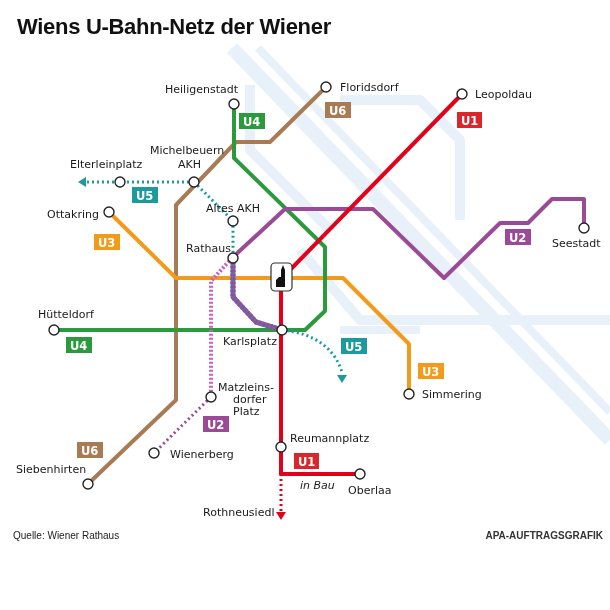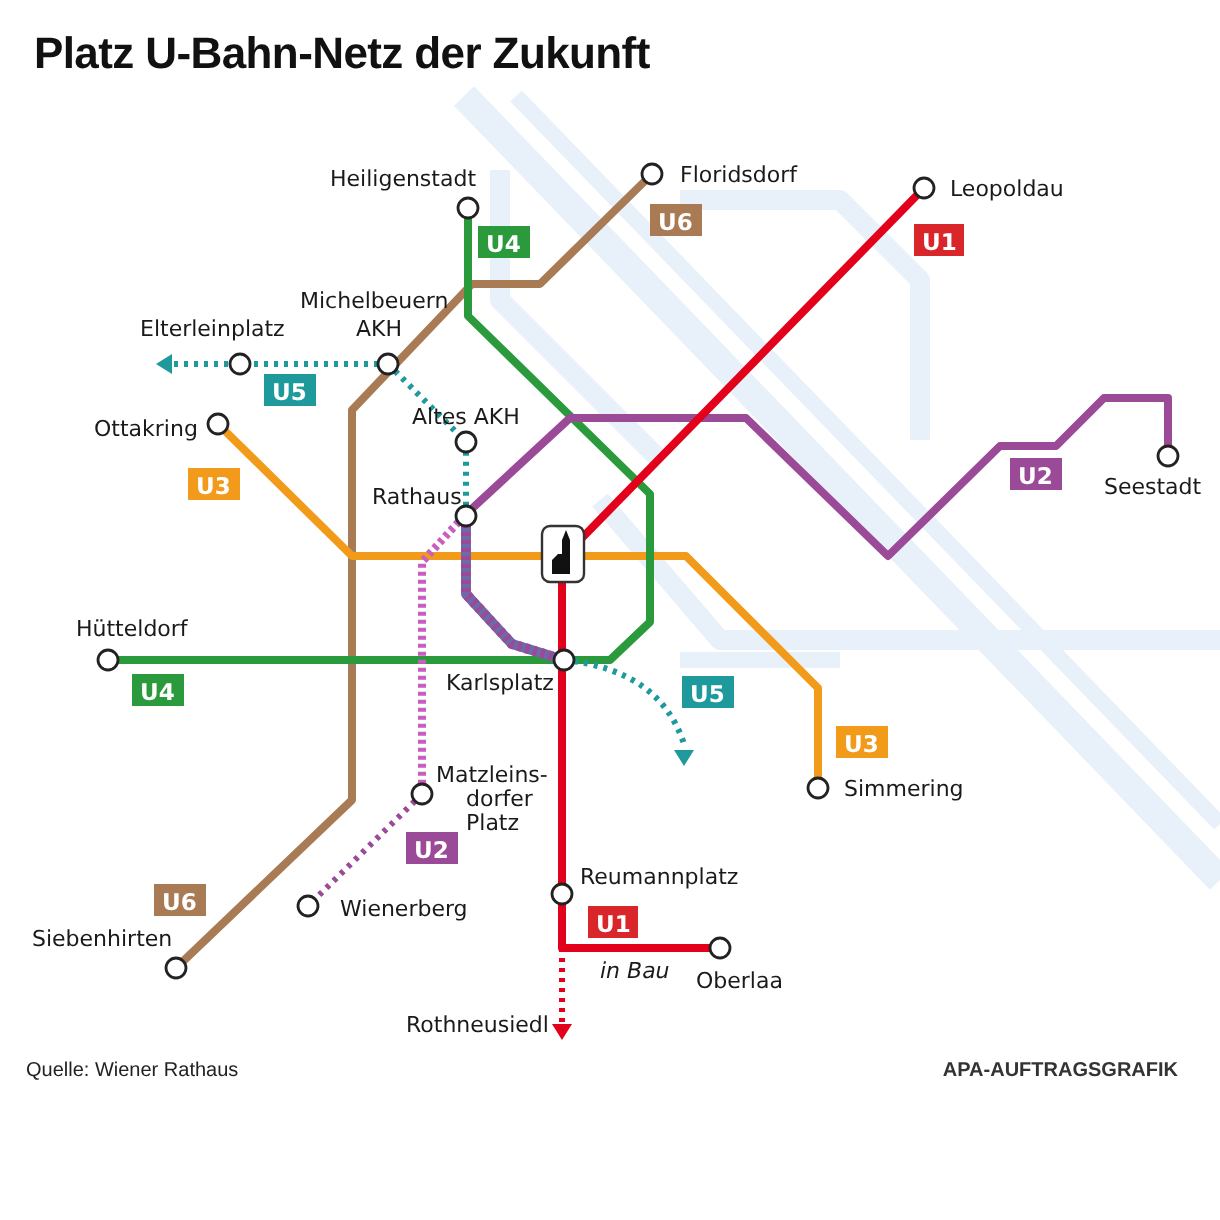--- a/index.html
+++ b/index.html
@@ -4,27 +4,27 @@
 <style>
   html, body { margin:0; padding:0; background:#ffffff; }
   body { width:610px; height:610px; position:relative; overflow:hidden; font-family:"DejaVu Sans", sans-serif; }
   #frame { position:absolute; left:0; top:0; width:608px; height:552px; background:#fff; }
   #title { position:absolute; left:17px; top:14px; font-family:"Liberation Sans", sans-serif; font-weight:bold; font-size:22px; color:#111; letter-spacing:-0.3px; }
   #map { position:absolute; left:0; top:0; }
   .st { font-family:"DejaVu Sans", sans-serif; font-size:11px; fill:#1a1a1a; }
   .badge-t { font-family:"DejaVu Sans", sans-serif; font-size:11.5px; font-weight:bold; fill:#fff; }
   .it { font-style:italic; }
   #source { position:absolute; left:13px; top:530px; font-family:"Liberation Sans", sans-serif; font-size:10px; color:#222; }
-  #credit { position:absolute; right:21px; top:530px; font-family:"Liberation Sans", sans-serif; font-size:10px; font-weight:bold; color:#333; }
+  #credit { position:absolute; right:7px; top:530px; font-family:"Liberation Sans", sans-serif; font-size:10px; font-weight:bold; color:#333; }
 </style>
 </head>
 <body>
 
 <div id="frame"></div>
-<div id="title">Platz U-Bahn-Netz der Zukunft</div>
+<div id="title">Wiens U-Bahn-Netz der Wiener</div>
 
 <svg id="map" width="610" height="610" viewBox="0 0 610 610">
 
   <g fill="none" stroke="#e8f0f9" stroke-linejoin="round">
     <path d="M232 48 L610 440" stroke-width="14"></path>
     <path d="M258 48 L610 412" stroke-width="8"></path>
     <path d="M250 85 L250 150 L330 230" stroke-width="10"></path>
     <path d="M340 100 L420 100 L460 140 L460 220" stroke-width="10"></path>
     <path d="M300 250 L360 320 L480 320 L610 320" stroke-width="10"></path>
     <path d="M340 330 L420 330" stroke-width="8"></path>

